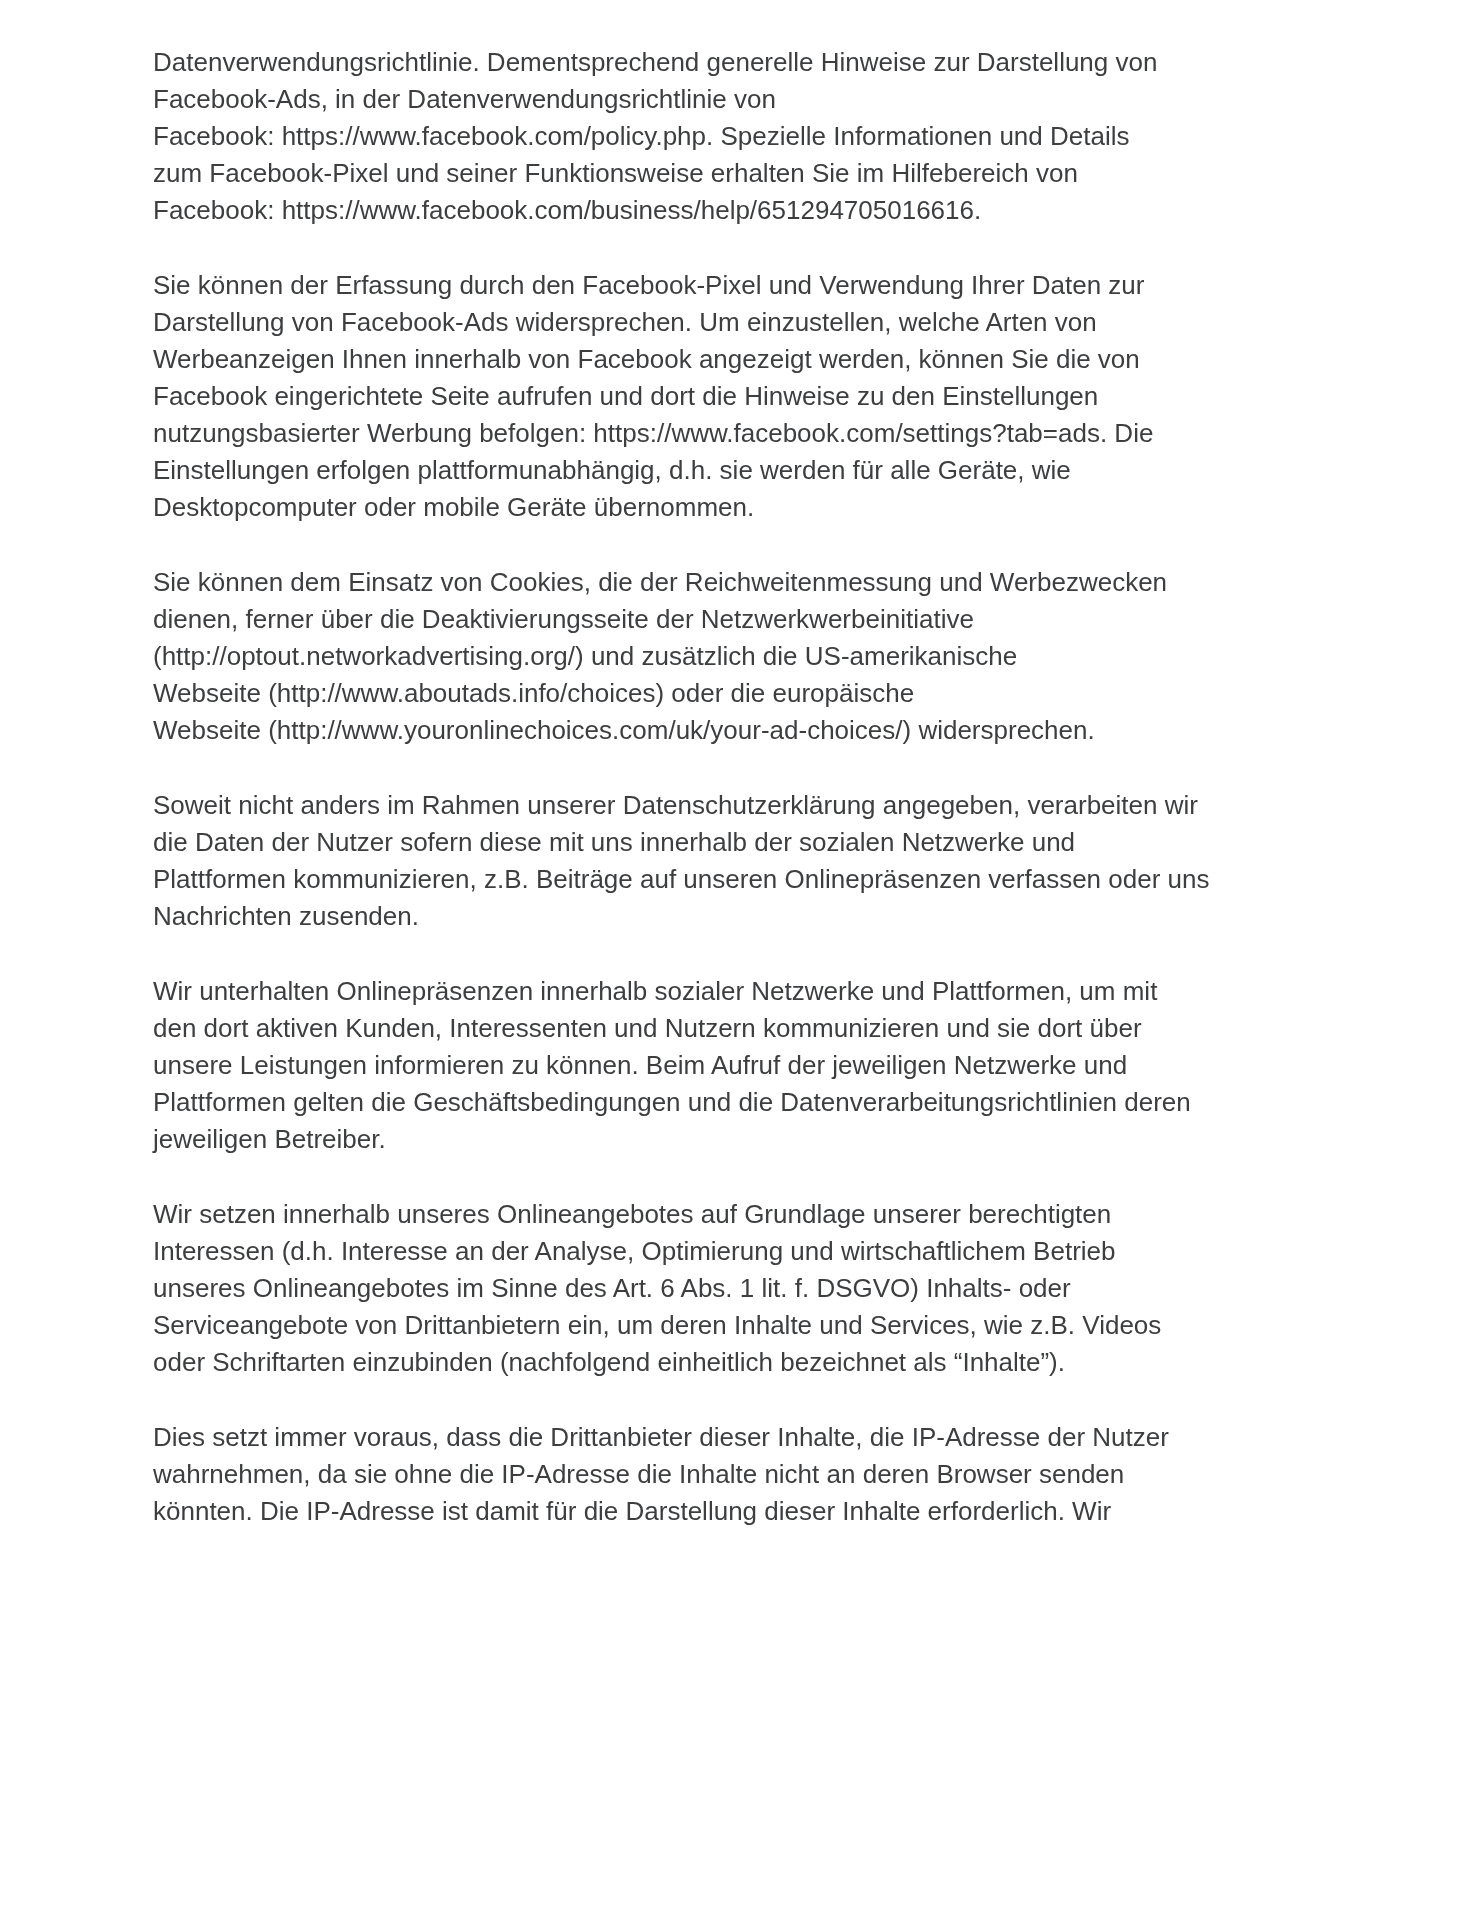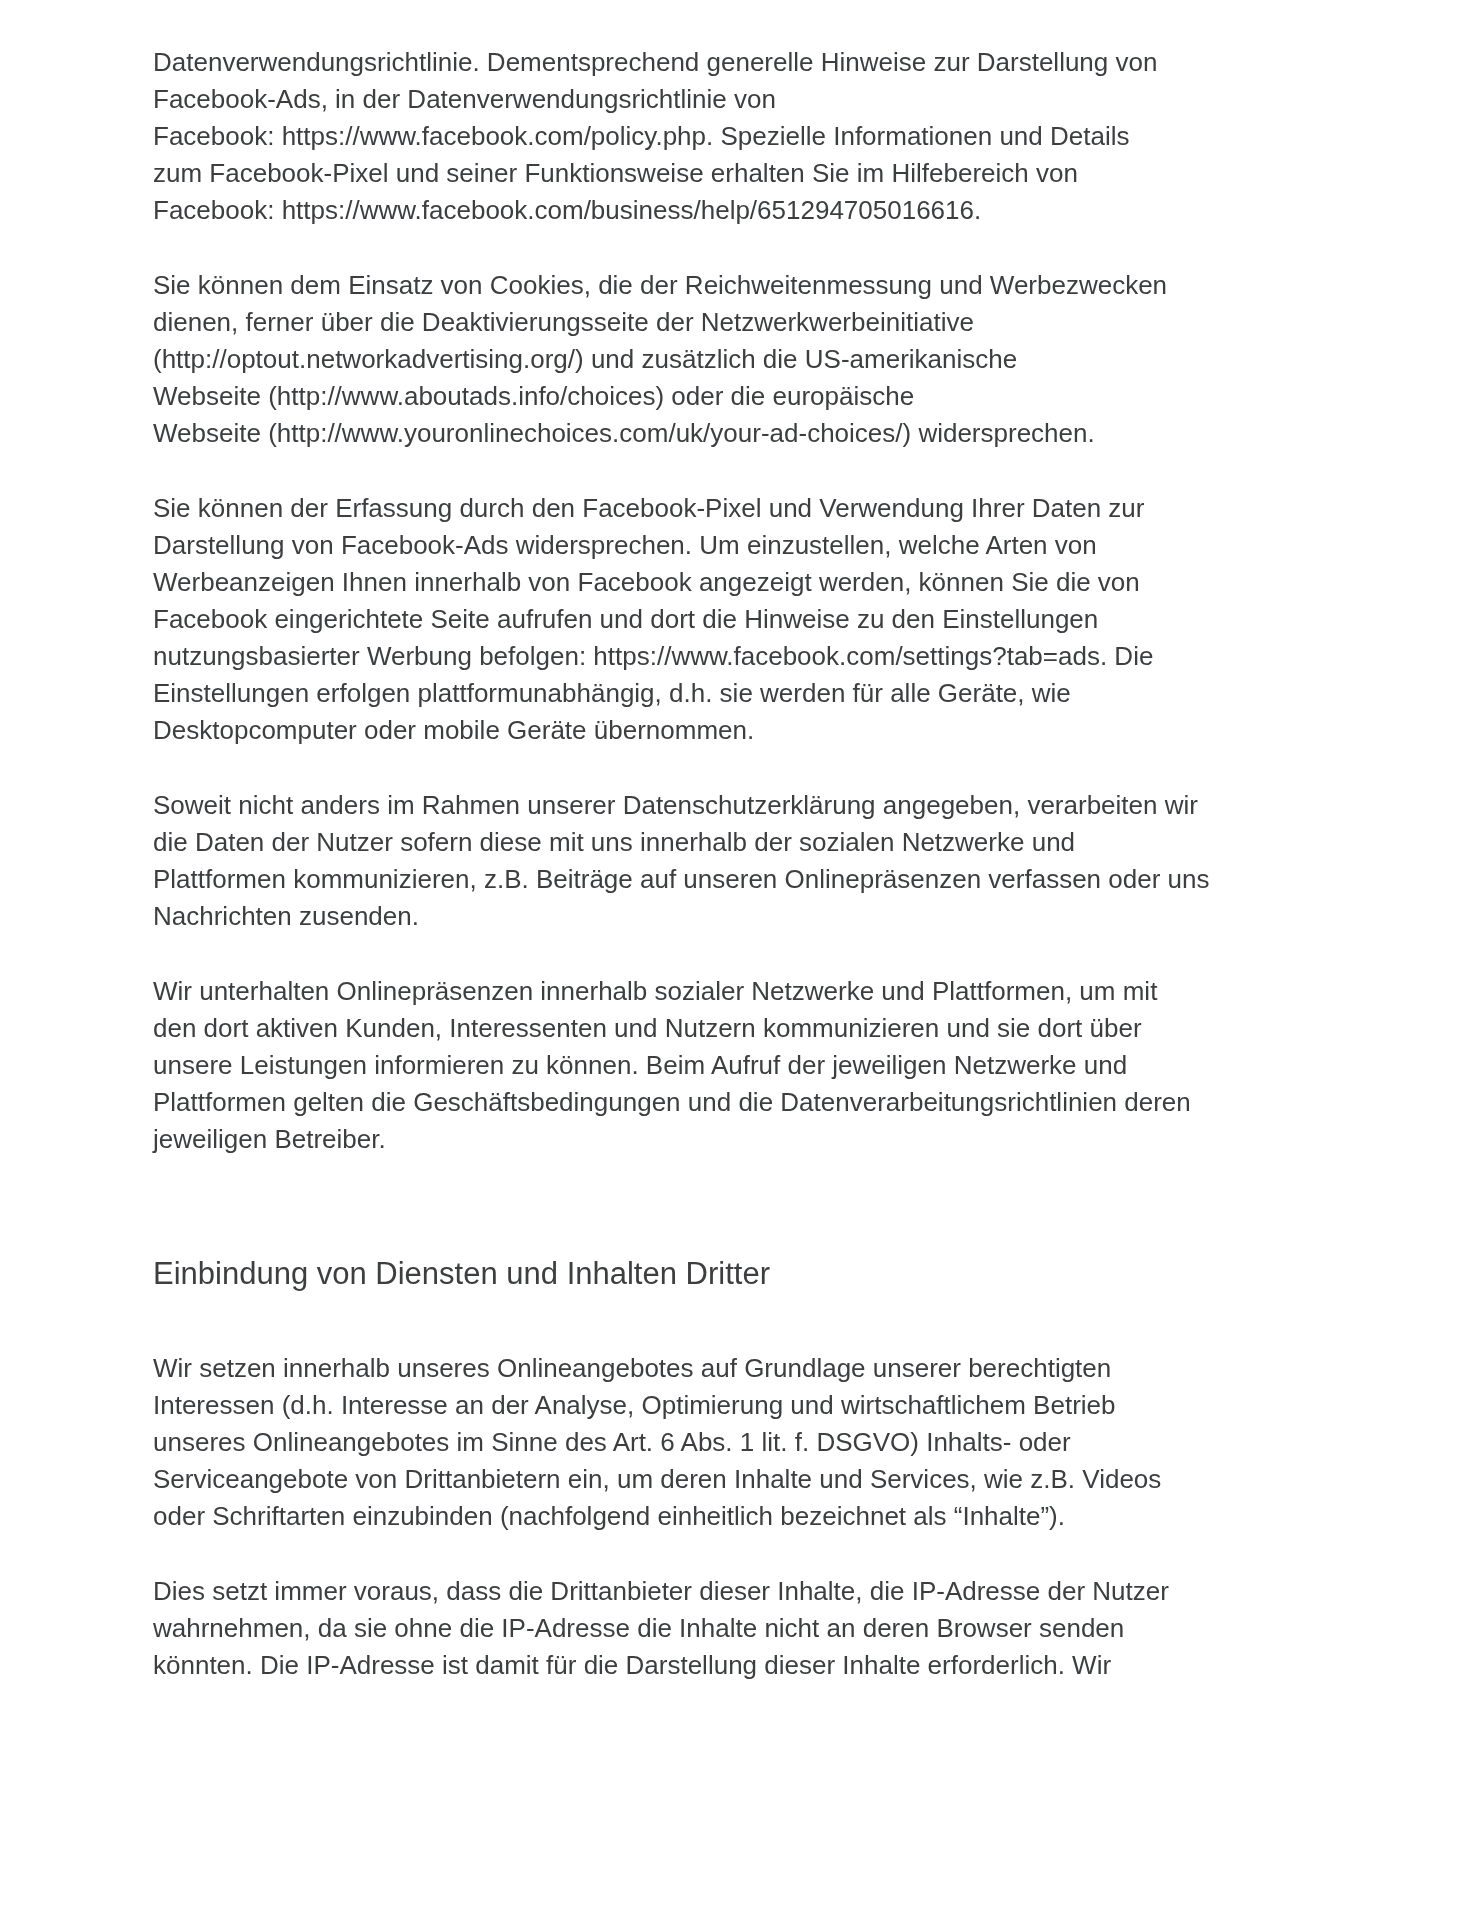--- a/index.html
+++ b/index.html
@@ -39,47 +39,46 @@
 </head>
 <body>
 
 <div class="page">
   <p class="para">Datenverwendungsrichtlinie. Dementsprechend generelle Hinweise zur Darstellung von
 Facebook-Ads, in der Datenverwendungsrichtlinie von
 Facebook: https://www.facebook.com/policy.php. Spezielle Informationen und Details
 zum Facebook-Pixel und seiner Funktionsweise erhalten Sie im Hilfebereich von
 Facebook: https://www.facebook.com/business/help/651294705016616.</p>
 
-  <p class="para">Sie können dem Einsatz von Cookies, die der Reichweitenmessung und Werbezwecken
-dienen, ferner über die Deaktivierungsseite der Netzwerkwerbeinitiative
-(http://optout.networkadvertising.org/) und zusätzlich die US-amerikanische
-Webseite (http://www.aboutads.info/choices) oder die europäische
-Webseite (http://www.youronlinechoices.com/uk/your-ad-choices/) widersprechen.</p>
-
   <p class="para">Sie können der Erfassung durch den Facebook-Pixel und Verwendung Ihrer Daten zur
 Darstellung von Facebook-Ads widersprechen. Um einzustellen, welche Arten von
 Werbeanzeigen Ihnen innerhalb von Facebook angezeigt werden, können Sie die von
 Facebook eingerichtete Seite aufrufen und dort die Hinweise zu den Einstellungen
 nutzungsbasierter Werbung befolgen: https://www.facebook.com/settings?tab=ads. Die
 Einstellungen erfolgen plattformunabhängig, d.h. sie werden für alle Geräte, wie
 Desktopcomputer oder mobile Geräte übernommen.</p>
+
+  <p class="para">Sie können dem Einsatz von Cookies, die der Reichweitenmessung und Werbezwecken
+dienen, ferner über die Deaktivierungsseite der Netzwerkwerbeinitiative
+(http://optout.networkadvertising.org/) und zusätzlich die US-amerikanische
+Webseite (http://www.aboutads.info/choices) oder die europäische
+Webseite (http://www.youronlinechoices.com/uk/your-ad-choices/) widersprechen.</p>
 
 
   <p class="para">Soweit nicht anders im Rahmen unserer Datenschutzerklärung angegeben, verarbeiten wir
 die Daten der Nutzer sofern diese mit uns innerhalb der sozialen Netzwerke und
 Plattformen kommunizieren, z.B. Beiträge auf unseren Onlinepräsenzen verfassen oder uns
 Nachrichten zusenden.</p>
 
   <p class="para">Wir unterhalten Onlinepräsenzen innerhalb sozialer Netzwerke und Plattformen, um mit
 den dort aktiven Kunden, Interessenten und Nutzern kommunizieren und sie dort über
 unsere Leistungen informieren zu können. Beim Aufruf der jeweiligen Netzwerke und
 Plattformen gelten die Geschäftsbedingungen und die Datenverarbeitungsrichtlinien deren
 jeweiligen Betreiber.</p>
 
-  <h2 class="heading">Einbindung von Diensten und Inhalten Dritter</h2>
 
   <p class="para">Wir setzen innerhalb unseres Onlineangebotes auf Grundlage unserer berechtigten
 Interessen (d.h. Interesse an der Analyse, Optimierung und wirtschaftlichem Betrieb
 unseres Onlineangebotes im Sinne des Art. 6 Abs. 1 lit. f. DSGVO) Inhalts- oder
 Serviceangebote von Drittanbietern ein, um deren Inhalte und Services, wie z.B. Videos
 oder Schriftarten einzubinden (nachfolgend einheitlich bezeichnet als “Inhalte”).</p>
 
   <p class="para">Dies setzt immer voraus, dass die Drittanbieter dieser Inhalte, die IP-Adresse der Nutzer
 wahrnehmen, da sie ohne die IP-Adresse die Inhalte nicht an deren Browser senden
 könnten. Die IP-Adresse ist damit für die Darstellung dieser Inhalte erforderlich. Wir</p>

